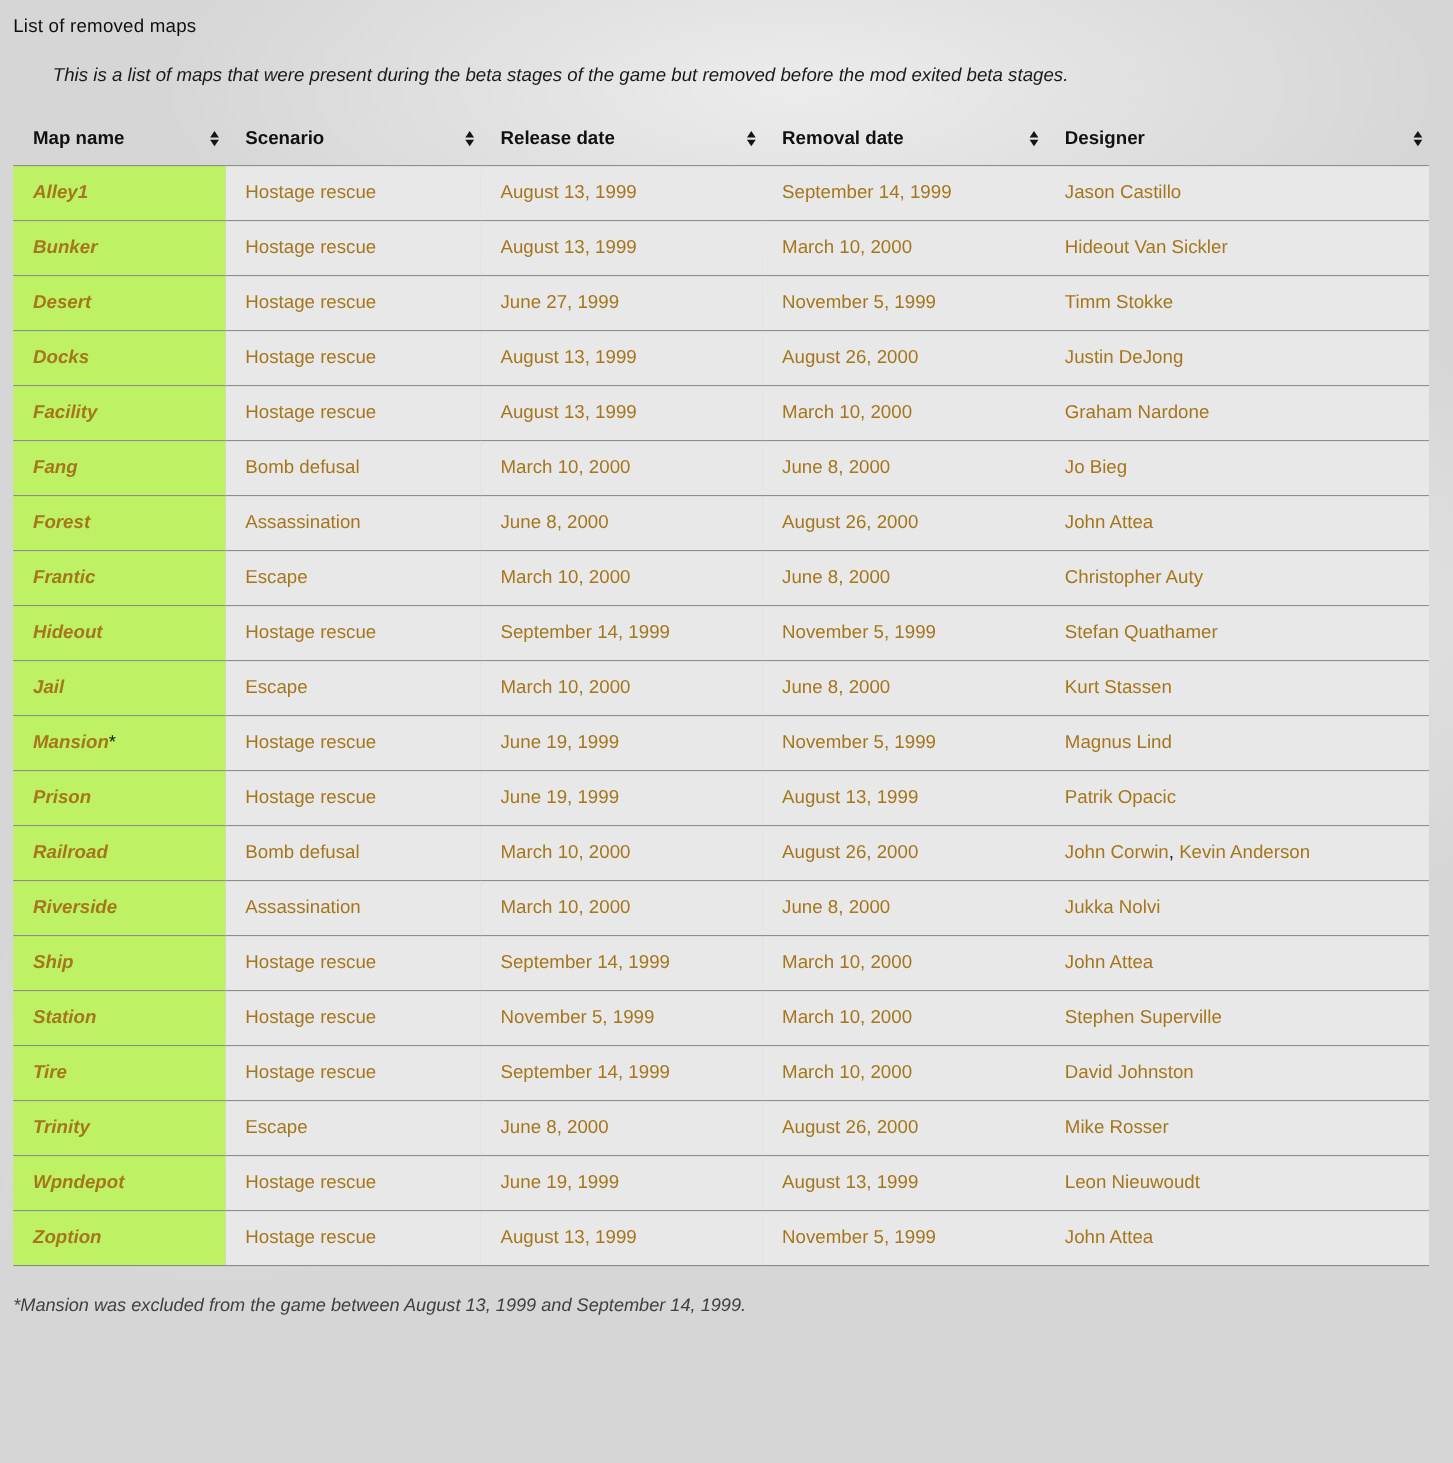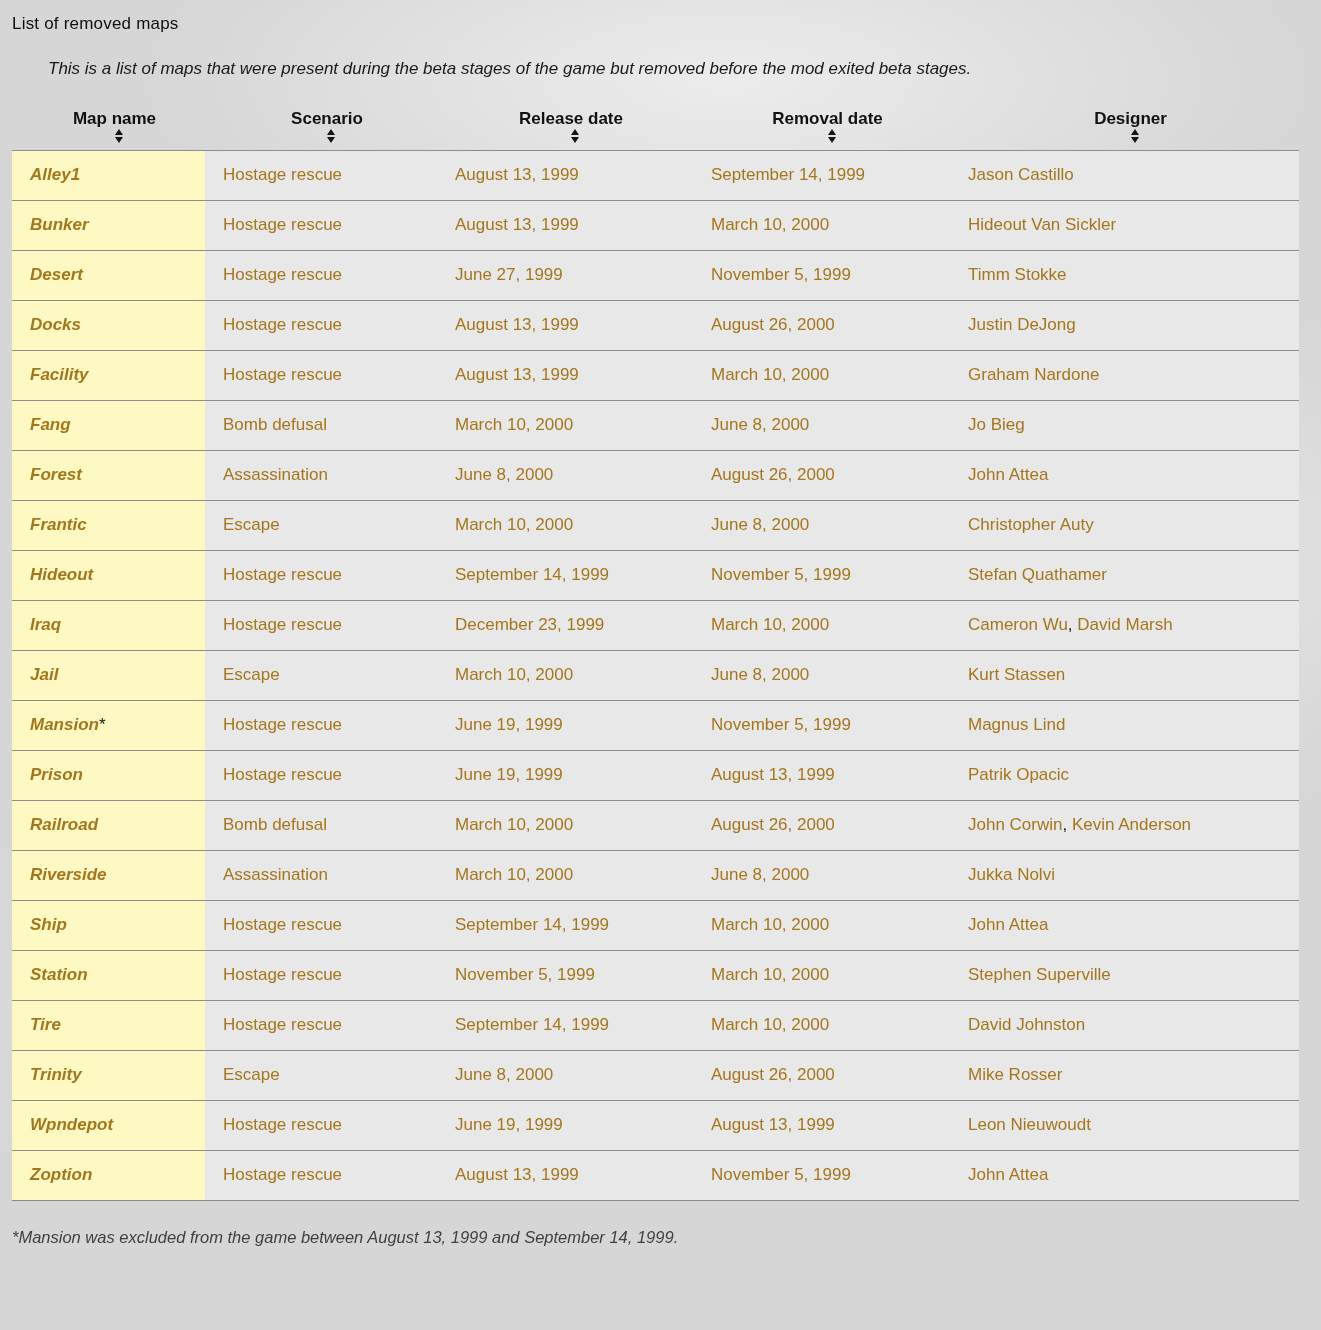--- a/index.html
+++ b/index.html
@@ -48,21 +48,20 @@
     font-weight: 700;
     color: #111;
     padding: 0 6px 0 18px;
     cursor: pointer;
     user-select: none;
   }
   .th-inner {
     display: flex;
     align-items: center;
     justify-content: space-between;
-    flex-direction: column;
   }
   .sort-icon {
     display: inline-flex;
     flex-direction: column;
     align-items: center;
     gap: 2px;
     margin-left: 8px;
     flex: 0 0 auto;
   }
   .tri-up {
@@ -87,21 +86,21 @@
   td {
     height: 50px;
     vertical-align: middle;
     padding: 0 8px 0 18px;
     font-size: 17px;
     background: #e8e8e8;
     overflow: hidden;
     white-space: nowrap;
   }
   td.col-map {
-    background: #fef9c3;
+    background: #bef264;
   }
 
   a.wiki-link {
     color: #a5761b;
     text-decoration: none;
     cursor: pointer;
   }
   td.col-map a.wiki-link {
     font-weight: 700;
     font-style: italic;
@@ -243,27 +242,20 @@
         <td><a class="wiki-link" href="#">Christopher Auty</a></td>
       </tr>
       <tr>
         <td class="col-map"><a class="wiki-link" href="#">Hideout</a></td>
         <td><a class="wiki-link" href="#">Hostage rescue</a></td>
         <td><a class="wiki-link" href="#">September 14, 1999</a></td>
         <td><a class="wiki-link" href="#">November 5, 1999</a></td>
         <td><a class="wiki-link" href="#">Stefan Quathamer</a></td>
       </tr>
       <tr>
-        <td class="col-map"><a class="wiki-link" href="#">Iraq</a></td>
-        <td><a class="wiki-link" href="#">Hostage rescue</a></td>
-        <td><a class="wiki-link" href="#">December 23, 1999</a></td>
-        <td><a class="wiki-link" href="#">March 10, 2000</a></td>
-        <td><a class="wiki-link" href="#">Cameron Wu</a><span class="designer-sep">, </span><a class="wiki-link" href="#">David Marsh</a></td>
-      </tr>
-      <tr>
         <td class="col-map"><a class="wiki-link" href="#">Jail</a></td>
         <td><a class="wiki-link" href="#">Escape</a></td>
         <td><a class="wiki-link" href="#">March 10, 2000</a></td>
         <td><a class="wiki-link" href="#">June 8, 2000</a></td>
         <td><a class="wiki-link" href="#">Kurt Stassen</a></td>
       </tr>
       <tr>
         <td class="col-map"><a class="wiki-link" href="#">Mansion</a><span class="footnote-marker">*</span></td>
         <td><a class="wiki-link" href="#">Hostage rescue</a></td>
         <td><a class="wiki-link" href="#">June 19, 1999</a></td>

